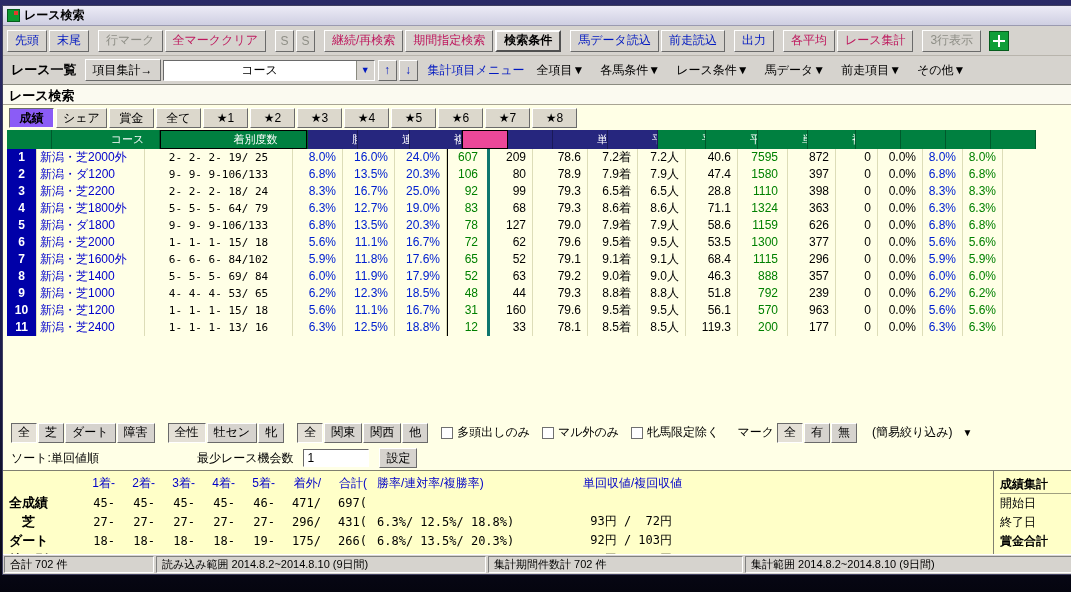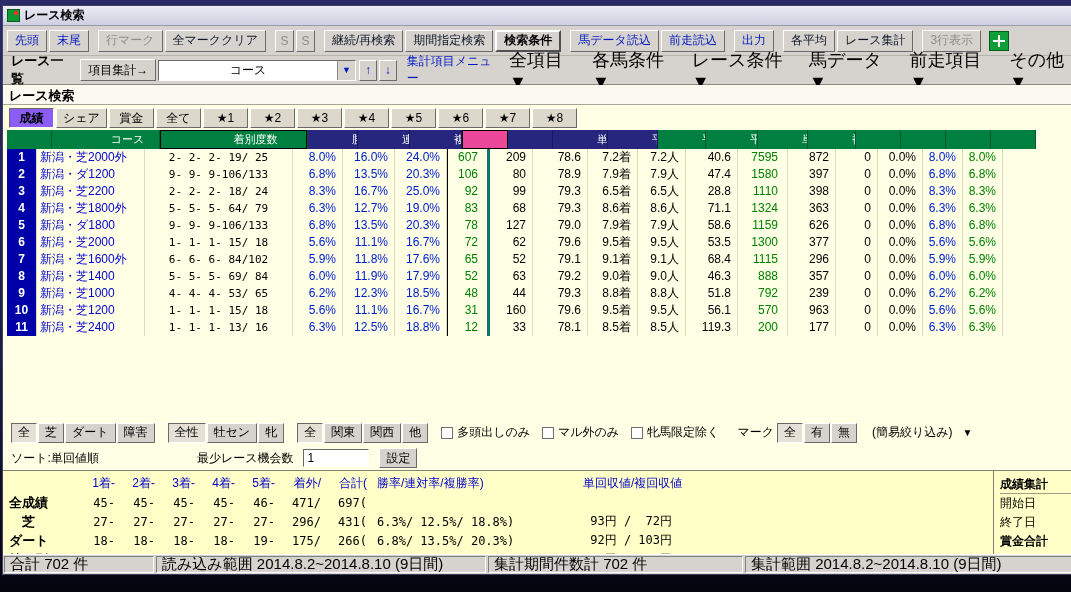--- a/index.html
+++ b/index.html
@@ -15,40 +15,40 @@
   .appicon:after{content:"";position:absolute;right:1px;top:1px;width:4px;height:4px;background:#e23b2e;}
   .titletext{font-size:12px;font-weight:bold;color:#000;}
   
   .toolbar{display:flex;align-items:center;padding:3px 4px;background:#d6d3ce;flex:0 0 auto;}
   .toolbar.t1{height:30px;border-bottom:1px solid #b8b4ac;}
   .toolbar.t2{height:29px;border-bottom:1px solid #8a8a80;}
   .btn{display:inline-flex;align-items:center;justify-content:center;height:22px;padding:0 7px;
     background:#d6d3ce;border:1px solid;border-color:#ffffff #6a6a6a #6a6a6a #ffffff;
     font-size:12px;color:#000;margin-right:2px;white-space:nowrap;cursor:default;}
   .btn.blue{color:#0018c0;}
-  .btn.dark{color:#0f172a;}
+  .btn.dark{color:#be185d;}
   .btn.disabled{color:#8e8e86;}
   .btn.bold{font-weight:bold;border-width:2px;border-color:#ffffff #505050 #505050 #ffffff;}
   .btn.small{width:19px;padding:0;}
   .tsep{width:7px;height:22px;}
   .grid-icon{width:20px;height:20px;background:#0f9e38;border:1px solid #055c1c;margin-left:6px;
     display:inline-block;position:relative;}
   .grid-icon:after{content:"";position:absolute;left:3px;top:3px;right:3px;bottom:3px;
     background:
      linear-gradient(#fff,#fff) 0 50%/100% 2px no-repeat,
      linear-gradient(#fff,#fff) 50% 0/2px 100% no-repeat;}
   .lbl-bold{font-size:13px;font-weight:bold;margin:0 8px 0 4px;}
   .selectbox{display:inline-flex;width:212px;height:21px;background:#fff;
     border:1px solid;border-color:#6a6a6a #ffffff #ffffff #6a6a6a;align-items:center;margin-right:3px;}
   .selectbox .val{flex:1;text-align:center;font-size:12px;}
   .selectbox .arrowbtn{width:18px;height:100%;background:#d6d3ce;border-left:1px solid #8a8a80;
     display:flex;align-items:center;justify-content:center;font-size:9px;color:#0018c0;}
   .updown{width:19px;height:21px;padding:0;color:#0018c0;font-size:12px;}
   .menulink{color:#0018c0;font-size:12px;margin:0 12px 0 8px;}
-  .menuitem{font-size:18px;color:#000;margin-right:16px;}
+  .menuitem{font-size:12px;color:#000;margin-right:16px;}
   
   .content{flex:1;display:flex;flex-direction:column;background:#ffffe6;overflow:hidden;}
   .paneltitle{height:20px;background:#fbfaf0;border-bottom:1px solid #a8a494;
     font-size:13px;font-weight:bold;padding:2px 0 0 6px;flex:0 0 auto;}
   .tabs{display:flex;align-items:flex-end;padding:3px 0 2px 6px;flex:0 0 auto;}
   .tab{height:20px;min-width:45px;display:inline-flex;align-items:center;justify-content:center;
     background:#dcd8cc;border:1px solid;border-color:#ffffff #6a6a6a #6a6a6a #ffffff;
     font-size:12px;margin-right:2px;padding:0 6px;}
   .tab.active{background:#8b5cf6;font-weight:bold;border-color:#6a6a6a #ffffff #fffdf0 #6a6a6a;}
   
@@ -105,21 +105,21 @@
   .sc-rates{width:200px;padding-left:10px;}
   .sc-pay{width:160px;padding-left:16px;}
   .sumhead .hcell{font-family:"Liberation Sans",sans-serif;}
   .sumside{flex:1;border-left:1px solid #808070;padding:4px 0 0 6px;font-size:12px;}
   .sumside .line{height:19px;line-height:19px;white-space:nowrap;}
   .sumside .t{font-weight:bold;border-bottom:1px solid #a0a080;}
   .sumside .b{font-weight:bold;}
   
   .statusbar{height:20px;background:#d6d3ce;border-top:1px solid #ffffff;display:flex;
     align-items:stretch;padding:1px;flex:0 0 auto;}
-  .seg{border:1px solid;border-color:#808080 #ffffff #ffffff #808080;font-size:15px;
+  .seg{border:1px solid;border-color:#808080 #ffffff #ffffff #808080;font-size:11px;
     padding:1px 5px;margin-right:2px;white-space:nowrap;overflow:hidden;display:flex;align-items:center;}
   .seg0{width:150px}.seg1{width:330px}.seg2{width:255px}.seg3{flex:1}
 </style>
 </head>
 <body>
 
 <div class="window">
 
   <div class="titlebar">
     <span class="appicon"></span>

